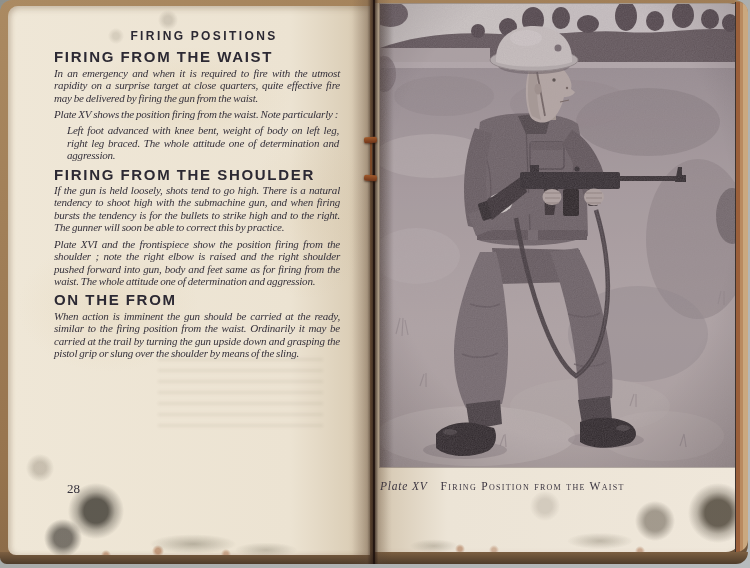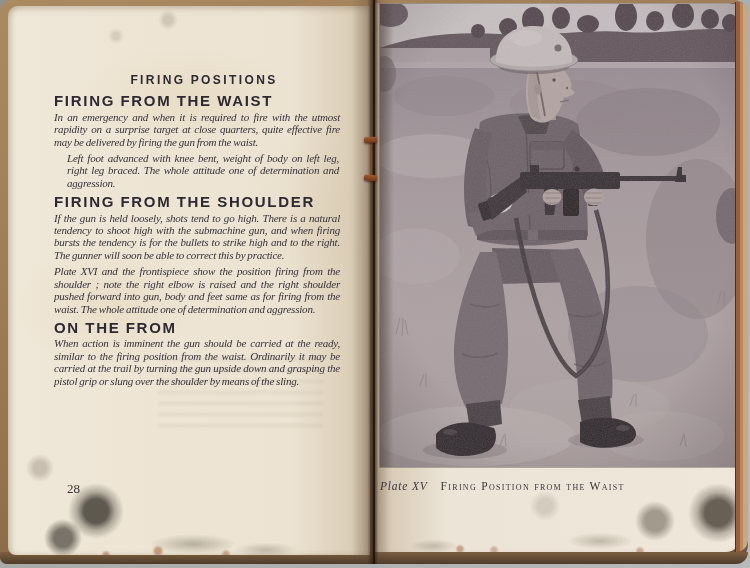--- a/index.html
+++ b/index.html
@@ -69,21 +69,21 @@
   .staple { position:absolute; width:13px; height:6px; z-index:5; border-radius:2px;
             background:linear-gradient(#a05a2c,#70361a); box-shadow:0 1px 2px rgba(40,20,10,.6); }
   .staple.top { left:364px; top:137px; transform:rotate(-4deg); }
   .staple.bottom { left:364px; top:175px; transform:rotate(3deg); }
   .staple-wire { position:absolute; left:370px; top:141px; width:2px; height:36px; z-index:5;
             background:rgba(130,75,40,.8); }
 
   
   .textcol { position:absolute; left:54px; top:30px; width:286px; z-index:3;
              color:#35313b; font-size:11px; line-height:12.4px; letter-spacing:-.2px; word-spacing:-.5px;
-             text-align:justify;margin-top:44px; }
+             text-align:justify; }
   .page-title { font-family:"Liberation Sans", sans-serif; font-weight:bold; font-size:12px;
              letter-spacing:2.4px; text-align:center; padding-left:14px; color:#2c2933; margin-bottom:9px; }
   .sec-heading { font-family:"Liberation Sans", sans-serif; font-weight:bold; font-size:15px;
              letter-spacing:1.7px; color:#2c2933; margin:7px 0 3px; text-align:left; }
   .textcol p { margin:0 0 4px;font-style:italic; }
   .textcol p.indented { margin-left:13px; margin-right:1px; }
   .page-number { position:absolute; left:67px; top:481px; z-index:3; font-size:13px; color:#35313b; }
 
   
   .photo { position:absolute; left:380px; top:4px; width:356px; height:463px; z-index:3;
@@ -105,20 +105,21 @@
   <div class="page-left">
     <div class="ghost"></div>
     <div class="stains"></div>
   </div>
 
   <div class="textcol">
     <div class="page-title">FIRING POSITIONS</div>
 
     <div class="sec-heading">FIRING FROM THE WAIST</div>
     <p>In an emergency and when it is required to fire with the utmost rapidity on a surprise target at close quarters, quite effective fire may be delivered by firing the gun from the waist.</p>
+    <p>Plate XV shows the position firing from the waist.  Note particularly :</p>
     <p class="indented">Left foot advanced with knee bent, weight of body on left leg, right leg braced.  The whole attitude one of determination and aggression.</p>
 
     <div class="sec-heading">FIRING FROM THE SHOULDER</div>
     <p>If the gun is held loosely, shots tend to go high.  There is a natural tendency to shoot high with the submachine gun, and when firing bursts the tendency is for the bullets to strike high and to the right.  The gunner will soon be able to correct this by practice.</p>
     <p>Plate XVI and the frontispiece show the position firing from the shoulder ;  note the right elbow is raised and the right shoulder pushed forward into gun, body and feet same as for firing from the waist.  The whole attitude one of determination and aggression.</p>
 
     <div class="sec-heading">ON THE FROM</div>
     <p>When action is imminent the gun should be carried at the ready, similar to the firing position from the waist.  Ordinarily it may be carried at the trail by turning the gun upside down and grasping the pistol grip or slung over the shoulder by means of the sling.</p>
   </div>
 

